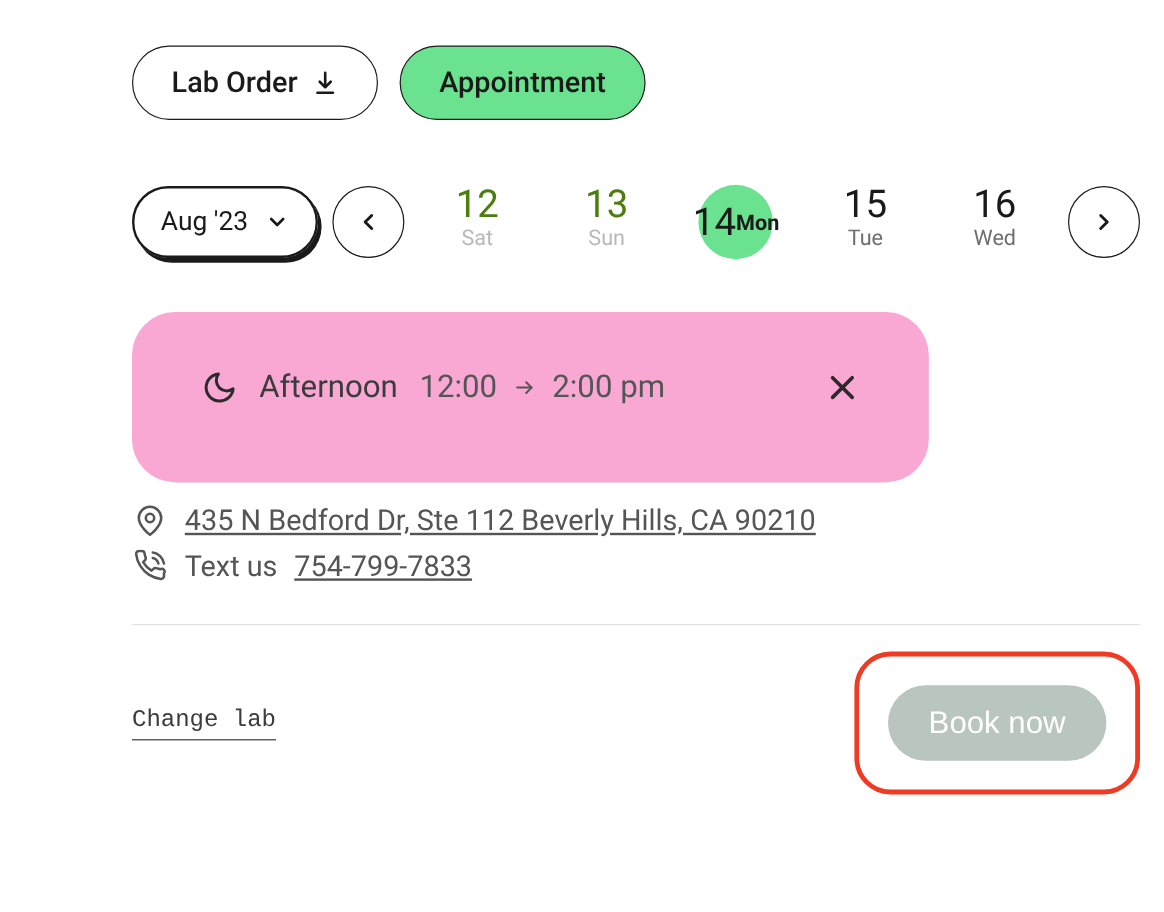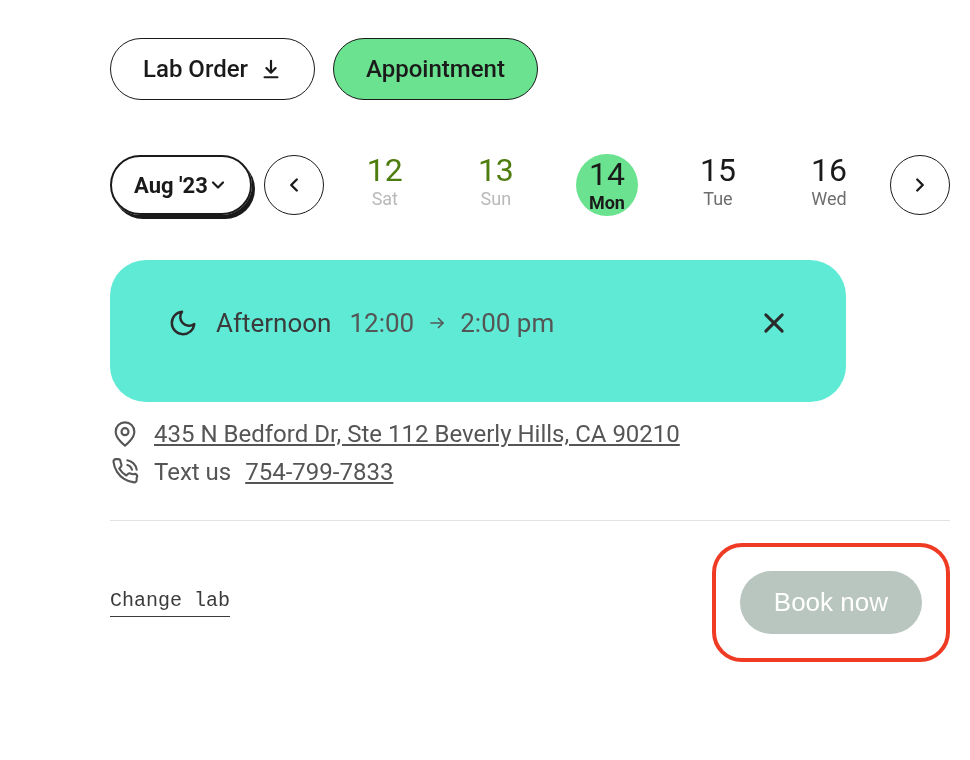--- a/index.html
+++ b/index.html
@@ -53,22 +53,23 @@
     margin-bottom: 44px;
   }
   .month-pill {
     position: relative;
     border: 2px solid #1a1a1a;
     border-radius: 999px;
     height: 60px;
     padding: 0 22px;
     display: flex;
     align-items: center;
+    gap: 14px;
     font-size: 22px;
-    font-weight: 700;
+    font-weight: 400;
     color: #1a1a1a;
     box-shadow: 3px 4px 0 0 #1a1a1a;
     cursor: pointer;
   }
   .nav-circle {
     width: 60px;
     height: 60px;
     border: 1px solid #1a1a1a;
     border-radius: 50%;
     display: flex;
@@ -102,35 +103,35 @@
     margin-top: 2px;
   }
   .day-dim .day-num { color: #4d7c0f; }
   .day-dim .day-name { color: #b9b9b9; }
   .day-selected .bubble {
     background: #6be28f;
     border-radius: 50%;
     width: 62px;
     height: 62px;
     display: flex;
-    flex-direction: column;
+    flex-direction: row;
     align-items: center;
     justify-content: center;
     margin:0 auto;
   }
   .day-selected .day-num { color:#1a1a1a; }
   .day-selected .day-name { color:#1a1a1a; font-weight:700; }
 
   
   .time-panel {
-    background: #5eead4;
+    background: #f9a8d4;
     border-radius: 36px;
     padding: 48px 58px 36px 58px;
     margin-bottom: 18px;
-    width: 736px;
+    width: 664px;
   }
   .time-header {
     display: flex;
     align-items: center;
     justify-content: space-between;
     margin-bottom: 28px;
   }
   .time-header-left {
     display: flex;
     align-items: center;

